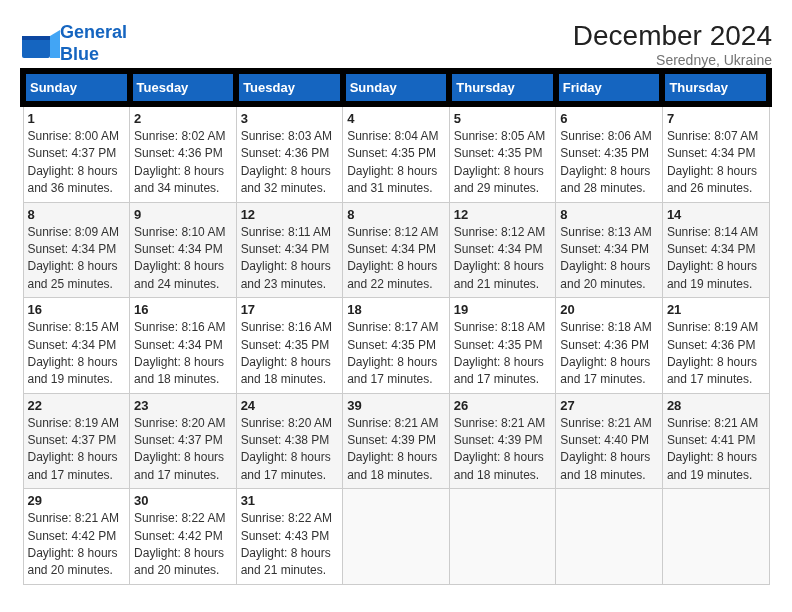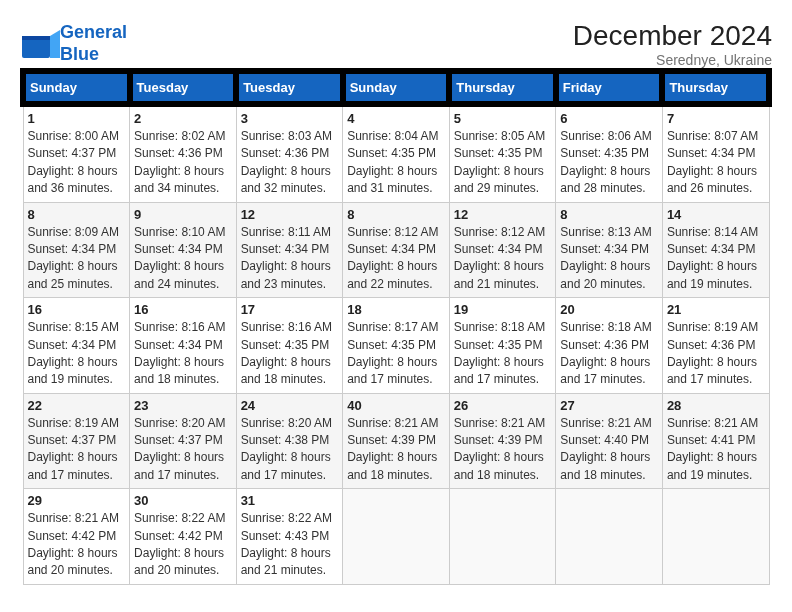--- a/index.html
+++ b/index.html
@@ -216,21 +216,21 @@
         </td>
         <td>
           <span class="day-number">23</span>
           <div class="day-info">Sunrise: 8:20 AM<br>Sunset: 4:37 PM<br>Daylight: 8 hours and 17 minutes.</div>
         </td>
         <td>
           <span class="day-number">24</span>
           <div class="day-info">Sunrise: 8:20 AM<br>Sunset: 4:38 PM<br>Daylight: 8 hours and 17 minutes.</div>
         </td>
         <td>
-          <span class="day-number">40</span>
+          <span class="day-number">39</span>
           <div class="day-info">Sunrise: 8:21 AM<br>Sunset: 4:39 PM<br>Daylight: 8 hours and 18 minutes.</div>
         </td>
         <td>
           <span class="day-number">26</span>
           <div class="day-info">Sunrise: 8:21 AM<br>Sunset: 4:39 PM<br>Daylight: 8 hours and 18 minutes.</div>
         </td>
         <td>
           <span class="day-number">27</span>
           <div class="day-info">Sunrise: 8:21 AM<br>Sunset: 4:40 PM<br>Daylight: 8 hours and 18 minutes.</div>
         </td>

